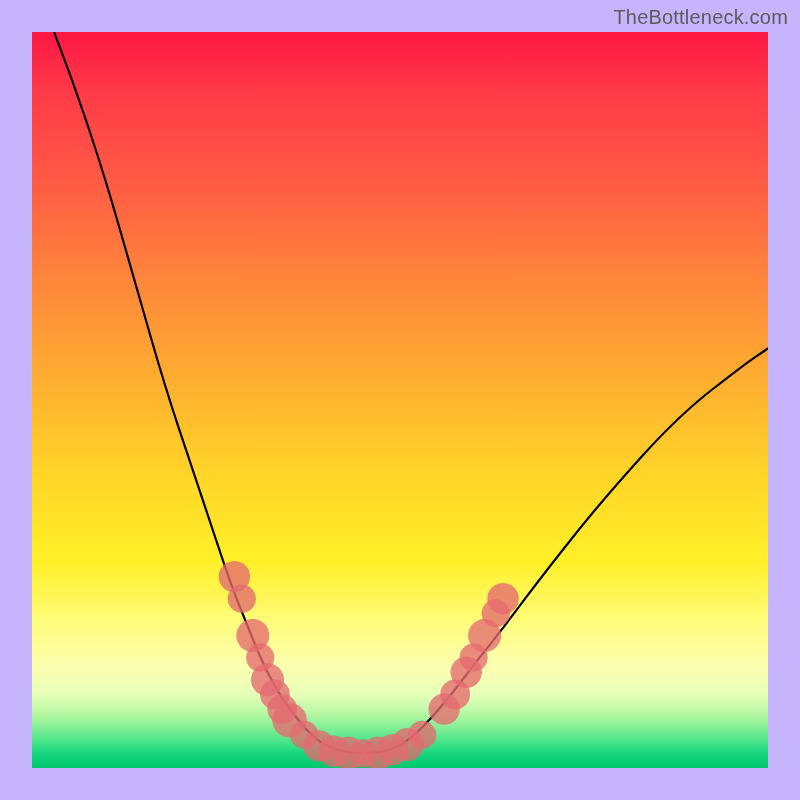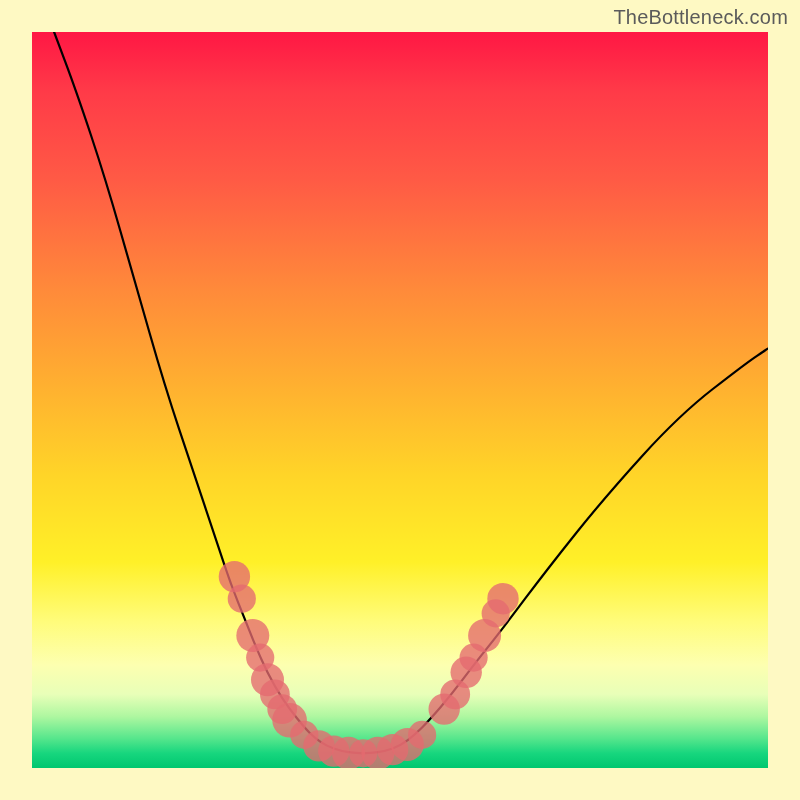--- a/index.html
+++ b/index.html
@@ -8,21 +8,21 @@
     width: 800px;
     height: 800px;
     overflow: hidden;
     background: #000;
     font-family: Arial, Helvetica, sans-serif;
   }
   .outer {
     position: relative;
     width: 800px;
     height: 800px;
-    background: #fef9c3;
+    background: #c4b5fd;
   }
   .plot {
     position: absolute;
     left: 32px;
     top: 32px;
     width: 736px;
     height: 736px;
     
     background: linear-gradient(
       to bottom,

